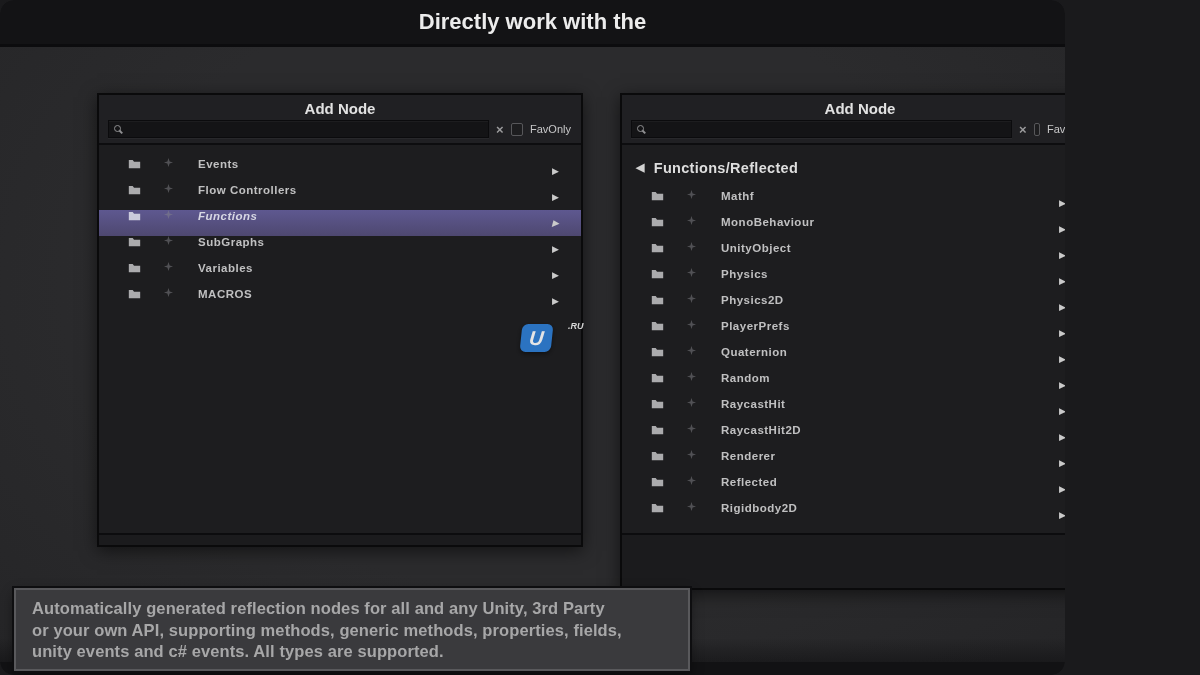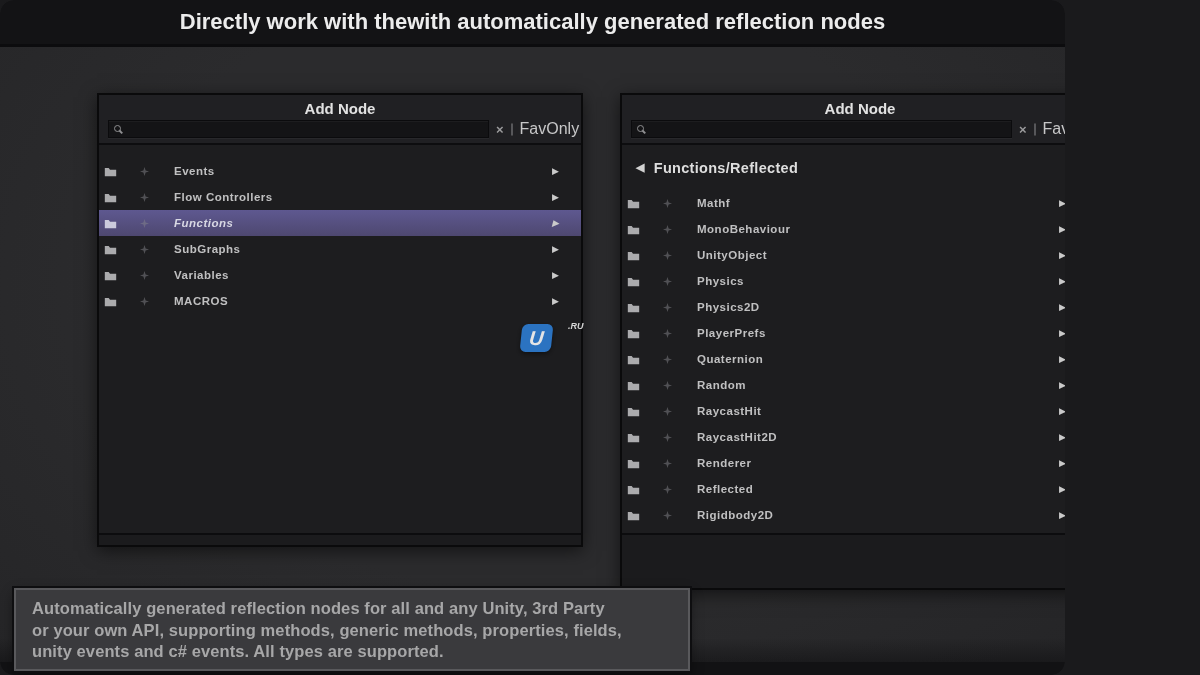--- a/index.html
+++ b/index.html
@@ -52,34 +52,34 @@
   }
   .search-input {
     flex:1; height:100%; background:transparent; border:none; outline:none;
     color:#dddddd; font-size:11px; padding-left:17px;
     font-family:"Liberation Sans", sans-serif;
   }
   .clear-btn { color:#9b9b9d; font-size:13px; font-weight:bold; line-height:1; cursor:default; }
   .checkbox {
     width:13px; height:13px; background:#1d1d1f; border:1px solid #57575a; border-radius:2px;
   }
-  .fav-label { color:#c7c7c8; font-size:16px; }
+  .fav-label { color:#c7c7c8; font-size:11px; }
 
   .list {
     flex:1 1 auto; background:#1d1d1f; border-top:2px solid #0d0d0f;
     position:relative; overflow:hidden;
   }
   .panel.left .rows { padding-top:13px; }
   .breadcrumb {
     height:45px; display:flex; align-items:center; gap:9px; padding-left:14px;
     color:#dedede; font-size:14.5px; font-weight:bold; letter-spacing:.3px;
   }
   .back-glyph { font-size:11px; color:#d2d2d2; }
 
-  .row { position:relative; height:26px; display:flex; align-items:center; padding-left:5px;gap:10px; }
+  .row { position:relative; height:26px; display:flex; align-items:flex-start; padding-left:29px;gap:10px; }
   .row.selected { background:linear-gradient(#5e5890, #4e4870);font-style:italic; }
   .folder-ic svg { display:block; width:13px; height:11px; fill:#ababad; }
   .row.selected .folder-ic svg { fill:#cbcbdc; }
   .star-ic { margin-left:13px; opacity:.5; }
   .star-ic svg { display:block; width:9px; height:9px; fill:#86868c; }
   .row .label {
     margin-left:15px; font-size:11.5px; font-weight:bold; letter-spacing:.5px; color:#c0c0c1;
   }
   .row.selected .label { color:#d8d8e4; }
   .row .arrow { position:absolute; font-size:9px; color:#cacaca; top:8px; }
@@ -136,21 +136,20 @@
     background:linear-gradient(to bottom, rgba(16,16,18,0), rgba(16,16,18,.55)); }
   .bottom-bar { position:absolute; left:0; right:0; bottom:0; height:13px; background:#121214; }
 </style>
 </head>
 <body>
 
 <div class="stage">
 
   <div class="headline">
     <span>Directly work with the </span>
-    <span> with automatically generated reflection nodes</span>
   </div>
 
   <section class="panel left">
     <div class="panel-title">Add Node</div>
     <div class="search-row">
       <div class="search-box">
         <span class="search-glyph"></span>
         <input class="search-input" value="" style="">
       </div>
       <span class="clear-btn">×</span>

